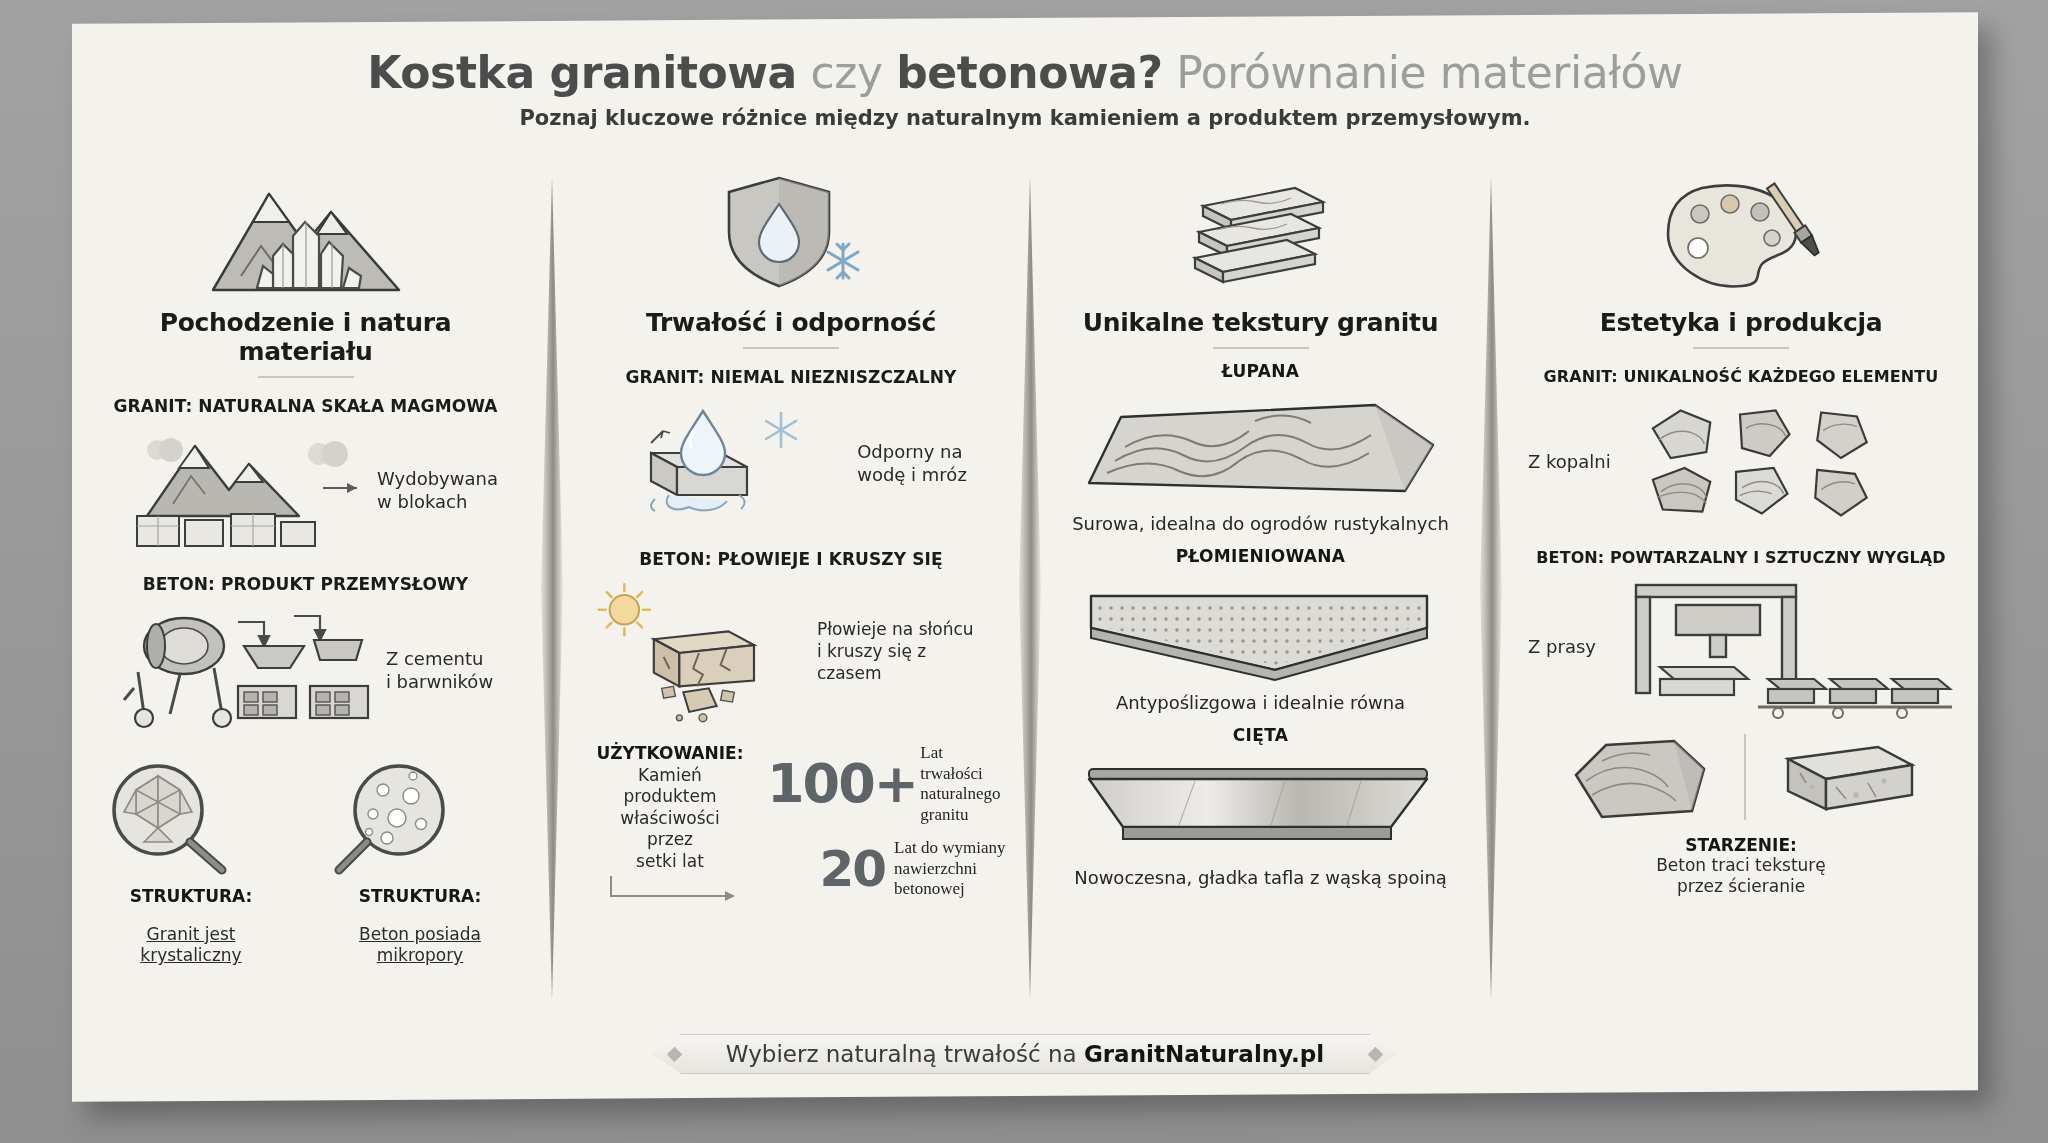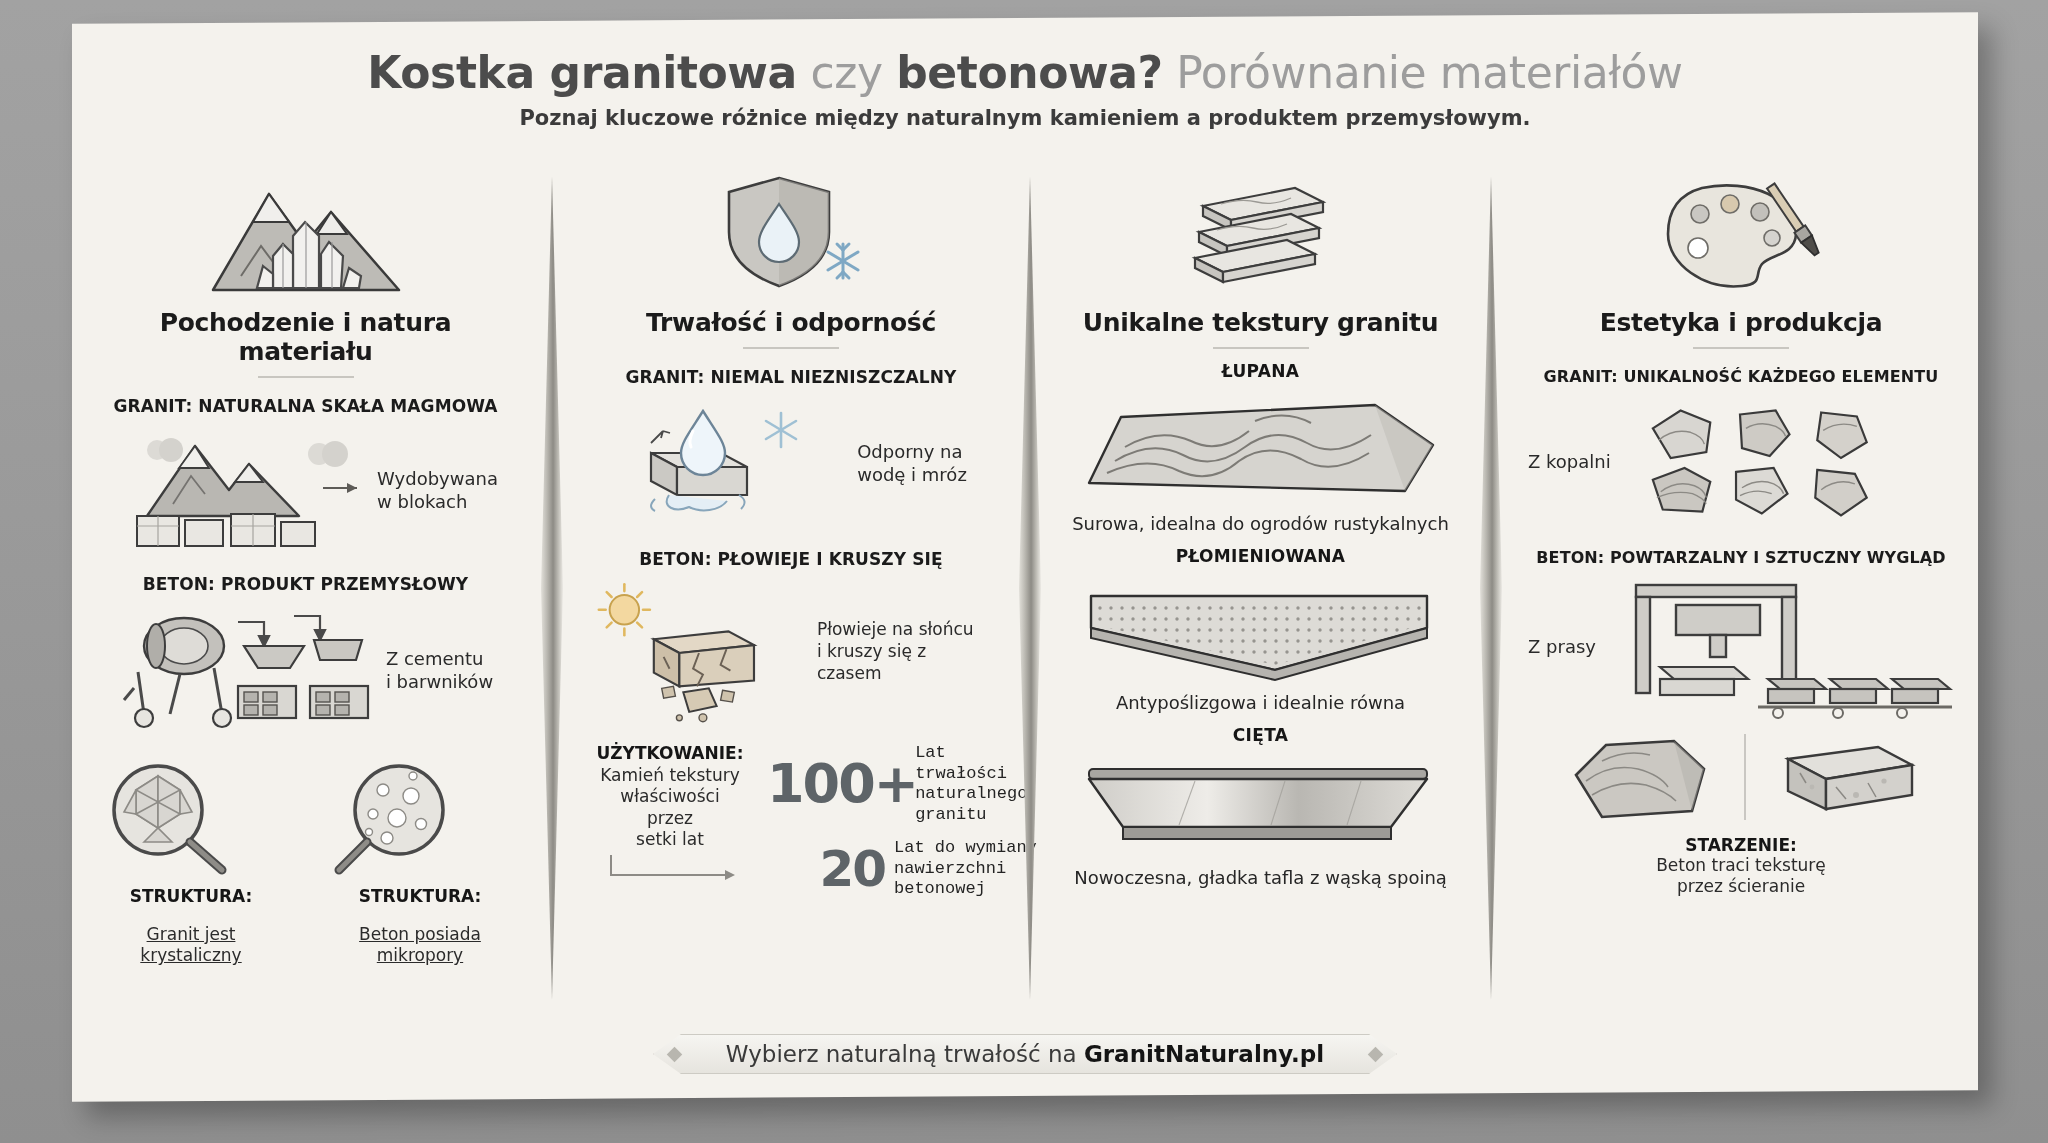--- a/index.html
+++ b/index.html
@@ -108,21 +108,21 @@
   .stat-rows { flex:1; }
   .stat-row { display:flex; align-items:center; gap:9px;margin-left:8px; }
   .stat-row + .stat-row { margin-top:12px; }
   .stat-num {
     font-family:"DejaVu Sans", sans-serif; font-weight:700;
     font-size:54px; line-height:1; color:#5e6468; letter-spacing:-2px;
     min-width:118px; text-align:right;
   }
   .stat-num.small { font-size:50px; min-width:118px; }
   .stat-lab { font-size:17px; line-height:1.22; color:#242424;
-              font-family:Liberation Mono, monospace; }
+              font-family:Liberation Serif, serif; }
 
   
   .tex-label {
     text-align:center; margin-top:12px;
     font-family:"DejaVu Sans", sans-serif; font-weight:700;
     font-size:17px; color:#161616; letter-spacing:0.3px;
   }
   .tex-cap { text-align:center; margin-top:8px; font-size:18px; color:#262626;
              font-family:"DejaVu Sans", sans-serif; }
 
@@ -407,21 +407,21 @@
         <div class="cap small">
           <div>Płowieje na słońcu</div>
           <div>i kruszy się z czasem</div>
         </div>
       </div>
 
       <div class="stats">
         <div class="stats-left">
           <div class="lab">UŻYTKOWANIE:</div>
           <div class="txt">
-            <div>Kamień tekstury</div>
+            <div>Kamień produktem</div>
             <div>właściwości przez</div>
             <div>setki lat</div>
           </div>
           <svg width="150" height="32" viewBox="0 0 150 32" style="margin-top:2px">
             <path d="M16 2 L16 22 L132 22" fill="none" stroke="#8d8b86" stroke-width="2"></path>
             <polygon points="140,22 130,17 130,27" fill="#8d8b86"></polygon>
           </svg>
         </div>
         <div class="stat-rows">
           <div class="stat-row">

